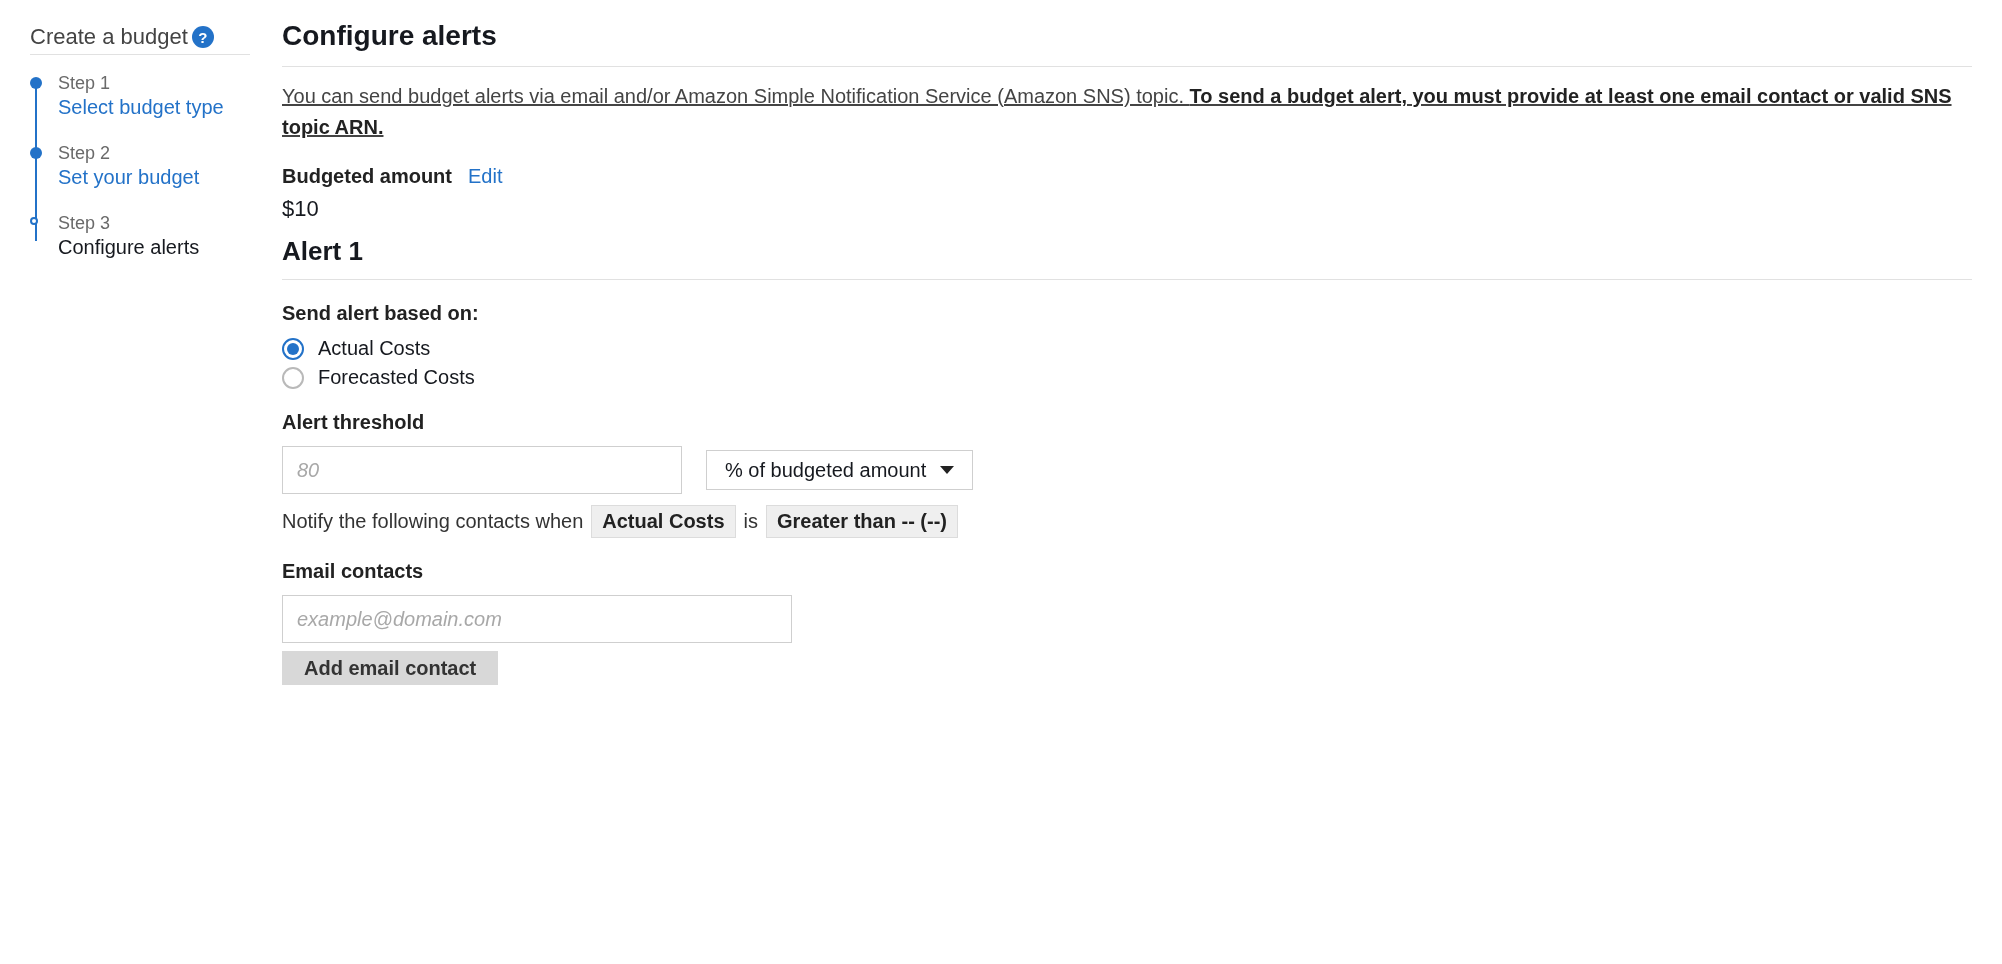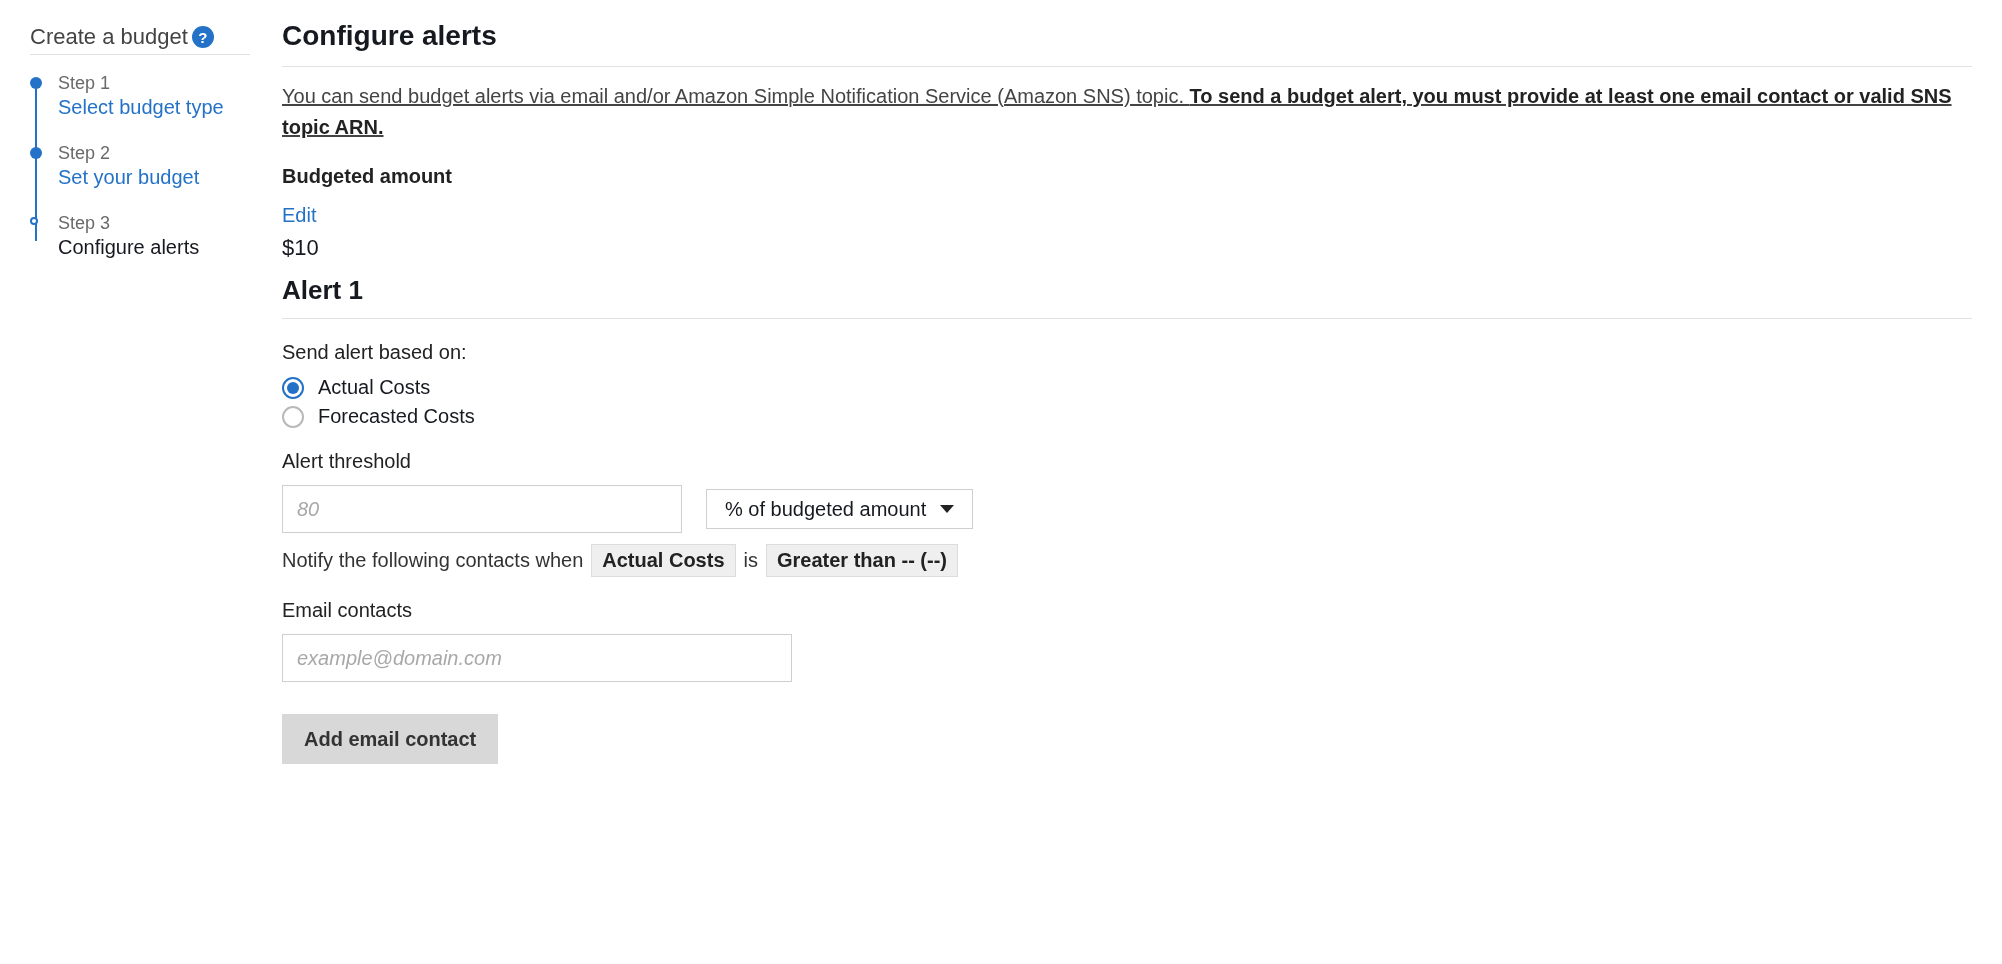--- a/index.html
+++ b/index.html
@@ -43,28 +43,28 @@
     .link { color: #2372c8; cursor: pointer; }
     .muted { color: #6a6a6a; }
     .main { flex: 1; }
     h1.page-title {
       font-size: 28px; font-weight: 700; color: #16191f;
       margin: 0 0 14px 0; padding-bottom: 14px;
       border-bottom: 1px solid #e1e1e1;
     }
     .desc { font-size: 20px; color: #444; margin-bottom: 22px; line-height: 1.55; text-decoration: underline; }
     .desc .bold { font-weight: 700; color: #222; }
-    .budget-row { display: flex; align-items: baseline; gap: 16px; margin-bottom: 8px; flex-direction: column; }
+    .budget-row { display: flex; align-items: baseline; gap: 16px; margin-bottom: 8px; }
     .budget-label { font-weight: 700; font-size: 20px; color: #222; }
     .budget-amount { font-size: 22px; margin-bottom: 14px; }
     h2.section-title {
       font-size: 26px; font-weight: 700; margin: 10px 0 8px 0;
       padding-bottom: 12px; border-bottom: 1px solid #e1e1e1;
     }
-    .field-label { font-weight: 400; font-size: 20px; margin: 22px 0 12px 0; color: #222; }
+    .field-label { font-weight: 700; font-size: 20px; margin: 22px 0 12px 0; color: #222; }
     .radio-row { display: flex; align-items: center; gap: 14px; margin: 6px 0; cursor: pointer; }
     .radio {
       width: 22px; height: 22px; border-radius: 50%;
       border: 2px solid #b9b9b9; position: relative; flex: none;
     }
     .radio.checked { border-color: #2372c8; }
     .radio.checked::after {
       content: ""; position: absolute; inset: 3px; border-radius: 50%;
       background: #2372c8;
     }
@@ -83,21 +83,21 @@
       width: 0; height: 0; border-left: 7px solid transparent;
       border-right: 7px solid transparent; border-top: 8px solid #222;
     }
     .notify-line { margin-top: 11px; font-size: 20px; color: #333; display: flex; align-items: center; flex-wrap: wrap; gap: 8px; }
     .chip {
       background: #efefef; border: 1px solid #dcdcdc; padding: 4px 10px;
       font-weight: 700; color: #222;
     }
     .email-input { width: 510px; font-style: italic; }
     .add-btn {
-      margin-top: 32px; height: 50px; padding: 0 22px;
+      margin-top: 8px; height: 34px; padding: 0 22px;
       background: #d8d8d8; border: none; font-size: 20px; font-weight: 700;
       color: #333; cursor: pointer;
     }
   </style>
 </head>
 <body>
 
 <div class="layout">
   <aside class="sidebar">
     <div class="sidebar-title">

